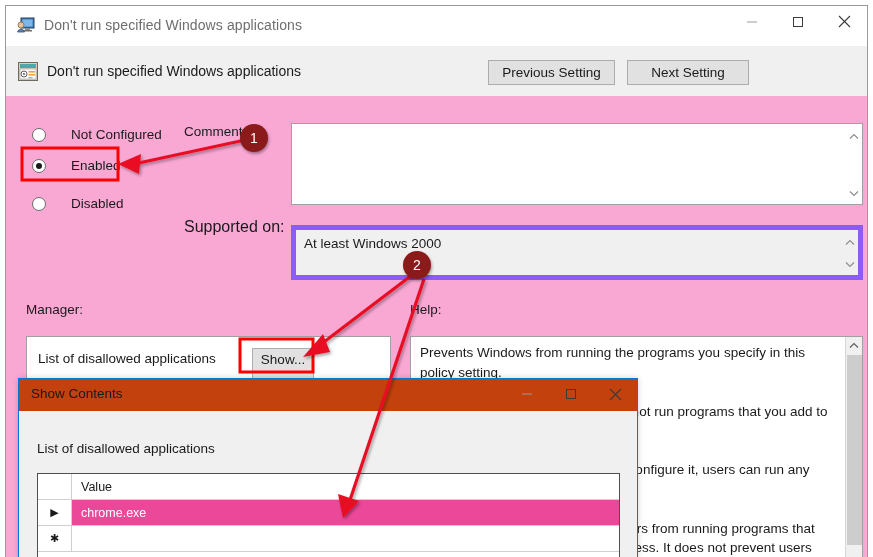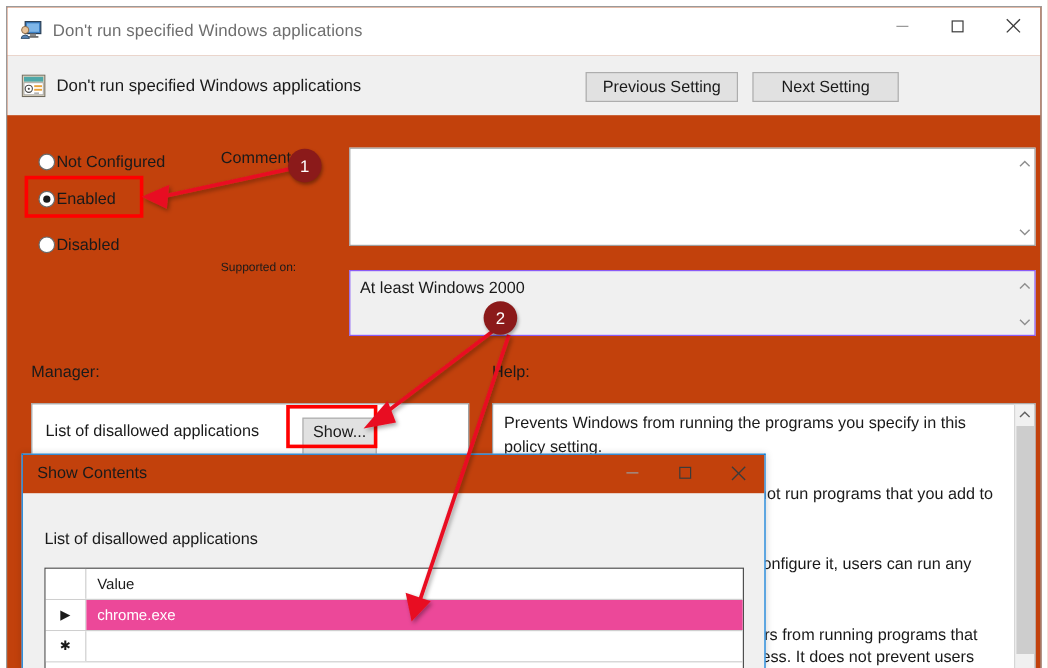--- a/index.html
+++ b/index.html
@@ -17,21 +17,21 @@
     position: relative;
   }
 
   
   #policy-window {
     position: absolute;
     left: 5px;
     top: 5px;
     width: 863px;
     height: 552px;
-    background: #c2410c;
+    background: #f9a8d4;
     border: 1px solid #9a9a9a;
     border-bottom: none;
     box-sizing: border-box;
     overflow: hidden;
   }
 
   
   #titlebar {
     position: absolute;
     left: 0; top: 0;
@@ -126,21 +126,21 @@
   }
   .radio-dot.checked::after {
     content: "";
     position: absolute;
     left: 3px; top: 3px;
     width: 6px; height: 6px;
     border-radius: 50%;
     background: #1a1a1a;
   }
   .radio-label {
-    margin-left: 1px;
+    margin-left: 25px;
     font-size: 13.5px;
     color: #1a1a1a;
   }
 
   #lbl-comment {
     position: absolute;
     left: 178px; top: 118px;
     font-size: 13.5px;
     color: #1a1a1a;
   }
@@ -148,29 +148,29 @@
     position: absolute;
     left: 285px; top: 117px;
     width: 572px; height: 82px;
     background: #ffffff;
     border: 1px solid #a0a0a0;
     box-sizing: border-box;
   }
   #lbl-supported {
     position: absolute;
     left: 178px; top: 212px;
-    font-size: 10px;
+    font-size: 16px;
     color: #1a1a1a;
   }
   #supported-box {
     position: absolute;
     left: 285px; top: 219px;
     width: 572px; height: 55px;
     background: #f0f0f0;
-    border: 1px solid #8b5cf6;
+    border: 5px solid #8b5cf6;
     box-sizing: border-box;
   }
   #supported-text {
     position: absolute;
     left: 8px; top: 6px;
     font-size: 13.5px;
     color: #1a1a1a;
     white-space: nowrap;
   }
   

